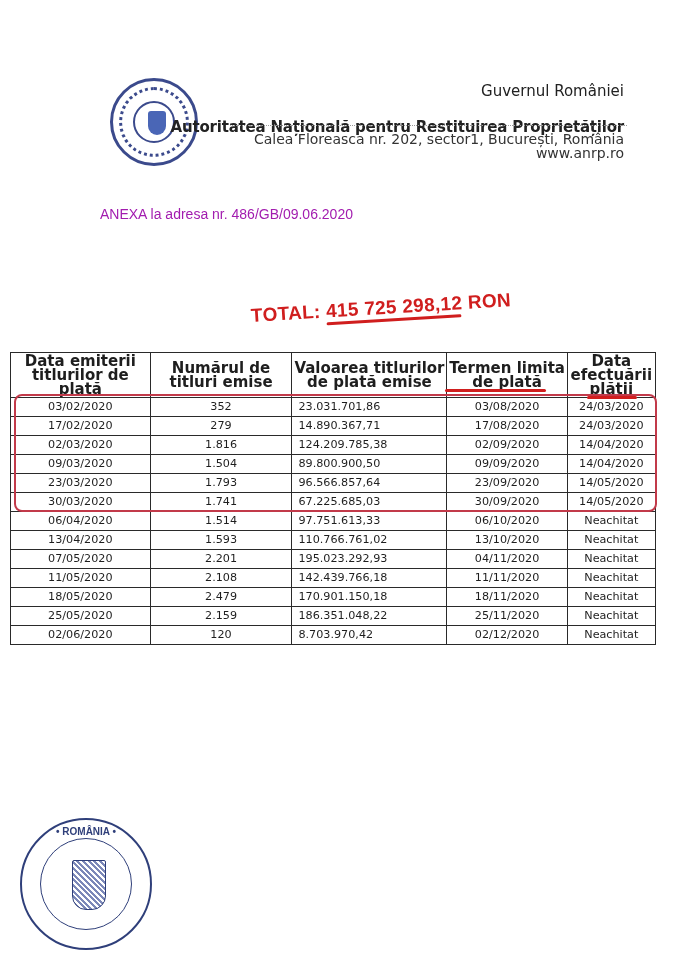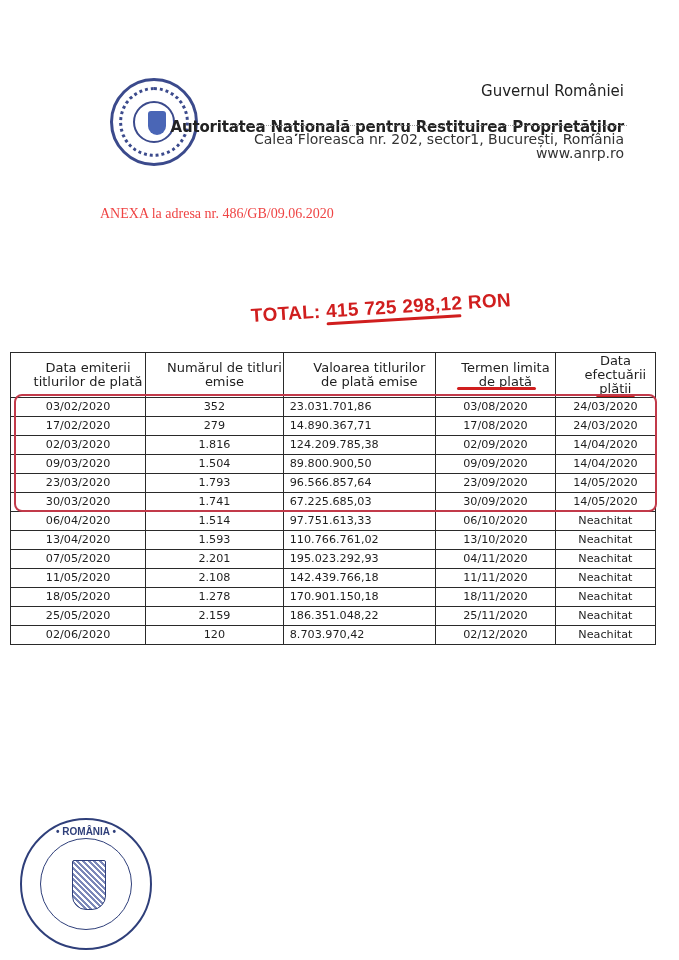--- a/index.html
+++ b/index.html
@@ -21,36 +21,36 @@
     }
     .seal-top .crest {
       position: absolute; left: 35px; top: 30px; width: 18px; height: 24px; background: #4a66b6;
       border-radius: 3px 3px 9px 9px;
     }
     .header-right { position: absolute; right: 55px; top: 82px; text-align: right; }
     .gov { font-size: 15px; color: #222; font-family: "DejaVu Sans", sans-serif; }
     .authority { font-size: 15px; font-weight: bold; color: #222; letter-spacing: -0.2px; margin-top: 18px; }
     .hr-line { position: absolute; left: 232px; top: 125px; width: 395px; border-top: 1px dotted #9a9a9a; }
     .address { position: absolute; right: 55px; top: 132px; text-align: right; font-size: 14px; color: #333; line-height: 14px; margin-left: 44px; }
-    .anexa { position: absolute; left: 100px; top: 206px; font-family: Liberation Serif, serif; font-size: 14px; color: #ef4444; }
+    .anexa { position: absolute; left: 100px; top: 206px; font-family: Liberation Sans, sans-serif; font-size: 14px; color: #a21caf; }
     .total {
       position: absolute; left: 251px; top: 305px; font-family: "Liberation Sans", sans-serif; font-weight: bold;
       font-size: 19px; color: #d01e1e; transform: rotate(-3.5deg); transform-origin: left center; letter-spacing: 0.3px;
       white-space: nowrap;
     }
     .total .amount { position: relative; }
     .total .amount::after {
       content: ""; position: absolute; left: 0; right: 2px; bottom: -4px; height: 3px; background: #d01e1e; border-radius: 2px;
     }
     table.annex {
       position: absolute; left: 10px; top: 352px; width: 646px; border-collapse: collapse;
       font-family: "DejaVu Sans", sans-serif; font-size: 11.2px; color: #1e1e1e;
     }
     table.annex th, table.annex td { border: 1px solid #2a2a2a; padding: 0; text-align: center; }
-    table.annex th { font-weight: normal; font-size: 13px; height: 44px; line-height: 14px; vertical-align: middle; padding-left: 20px; }
+    table.annex th { font-weight: bold; font-size: 15px; height: 44px; line-height: 14px; vertical-align: middle; }
     table.annex td { height: 18px; line-height: 18px; }
     table.annex td.val { text-align: left; padding-left: 6px; }
     .c1 { width: 135px; } .c2 { width: 137px; } .c3 { width: 150px; } .c4 { width: 116px; } .c5 { width: 85px; }
     .ul { position: relative; text-align: right; }
     .ul::after { content: ""; position: absolute; left: -4px; right: -4px; bottom: -1px; height: 3px; background: #d01e1e; border-radius: 2px; }
     .highlight-box {
       position: absolute; left: 14px; top: 394px; width: 643px; height: 118px; border: 2px solid #c23a4a;
       border-radius: 8px; box-sizing: border-box; pointer-events: none;
     }
     .seal-bottom {
@@ -172,21 +172,21 @@
       </tr>
       <tr>
         <td>11/05/2020</td>
         <td>2.108</td>
         <td class="val">142.439.766,18</td>
         <td>11/11/2020</td>
         <td>Neachitat</td>
       </tr>
       <tr>
         <td>18/05/2020</td>
-        <td>1.278</td>
+        <td>2.479</td>
         <td class="val">170.901.150,18</td>
         <td>18/11/2020</td>
         <td>Neachitat</td>
       </tr>
       <tr>
         <td>25/05/2020</td>
         <td>2.159</td>
         <td class="val">186.351.048,22</td>
         <td>25/11/2020</td>
         <td>Neachitat</td>

